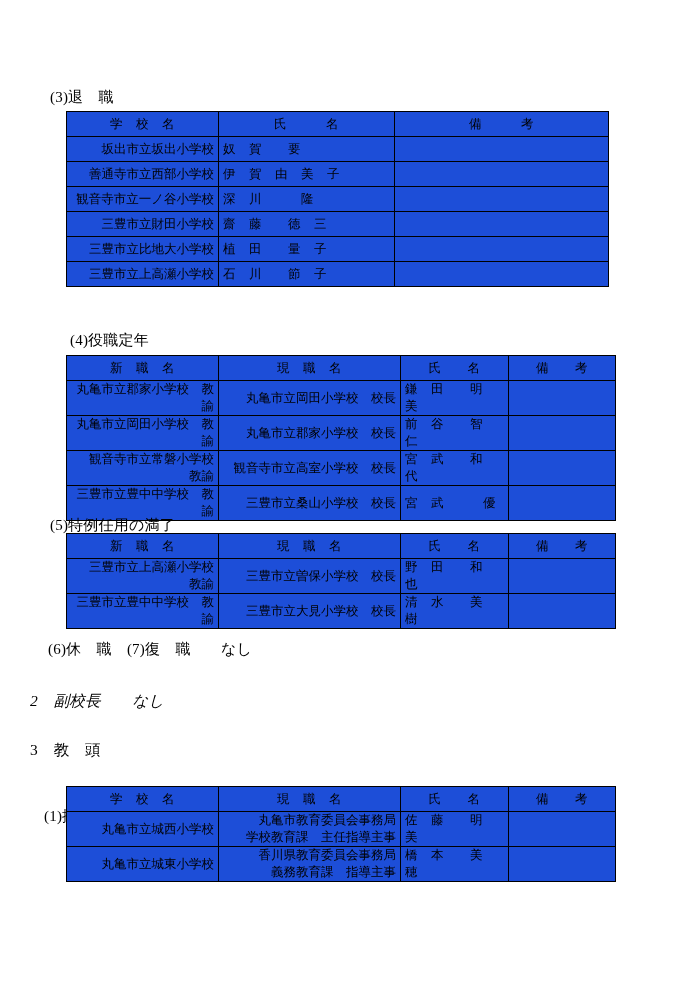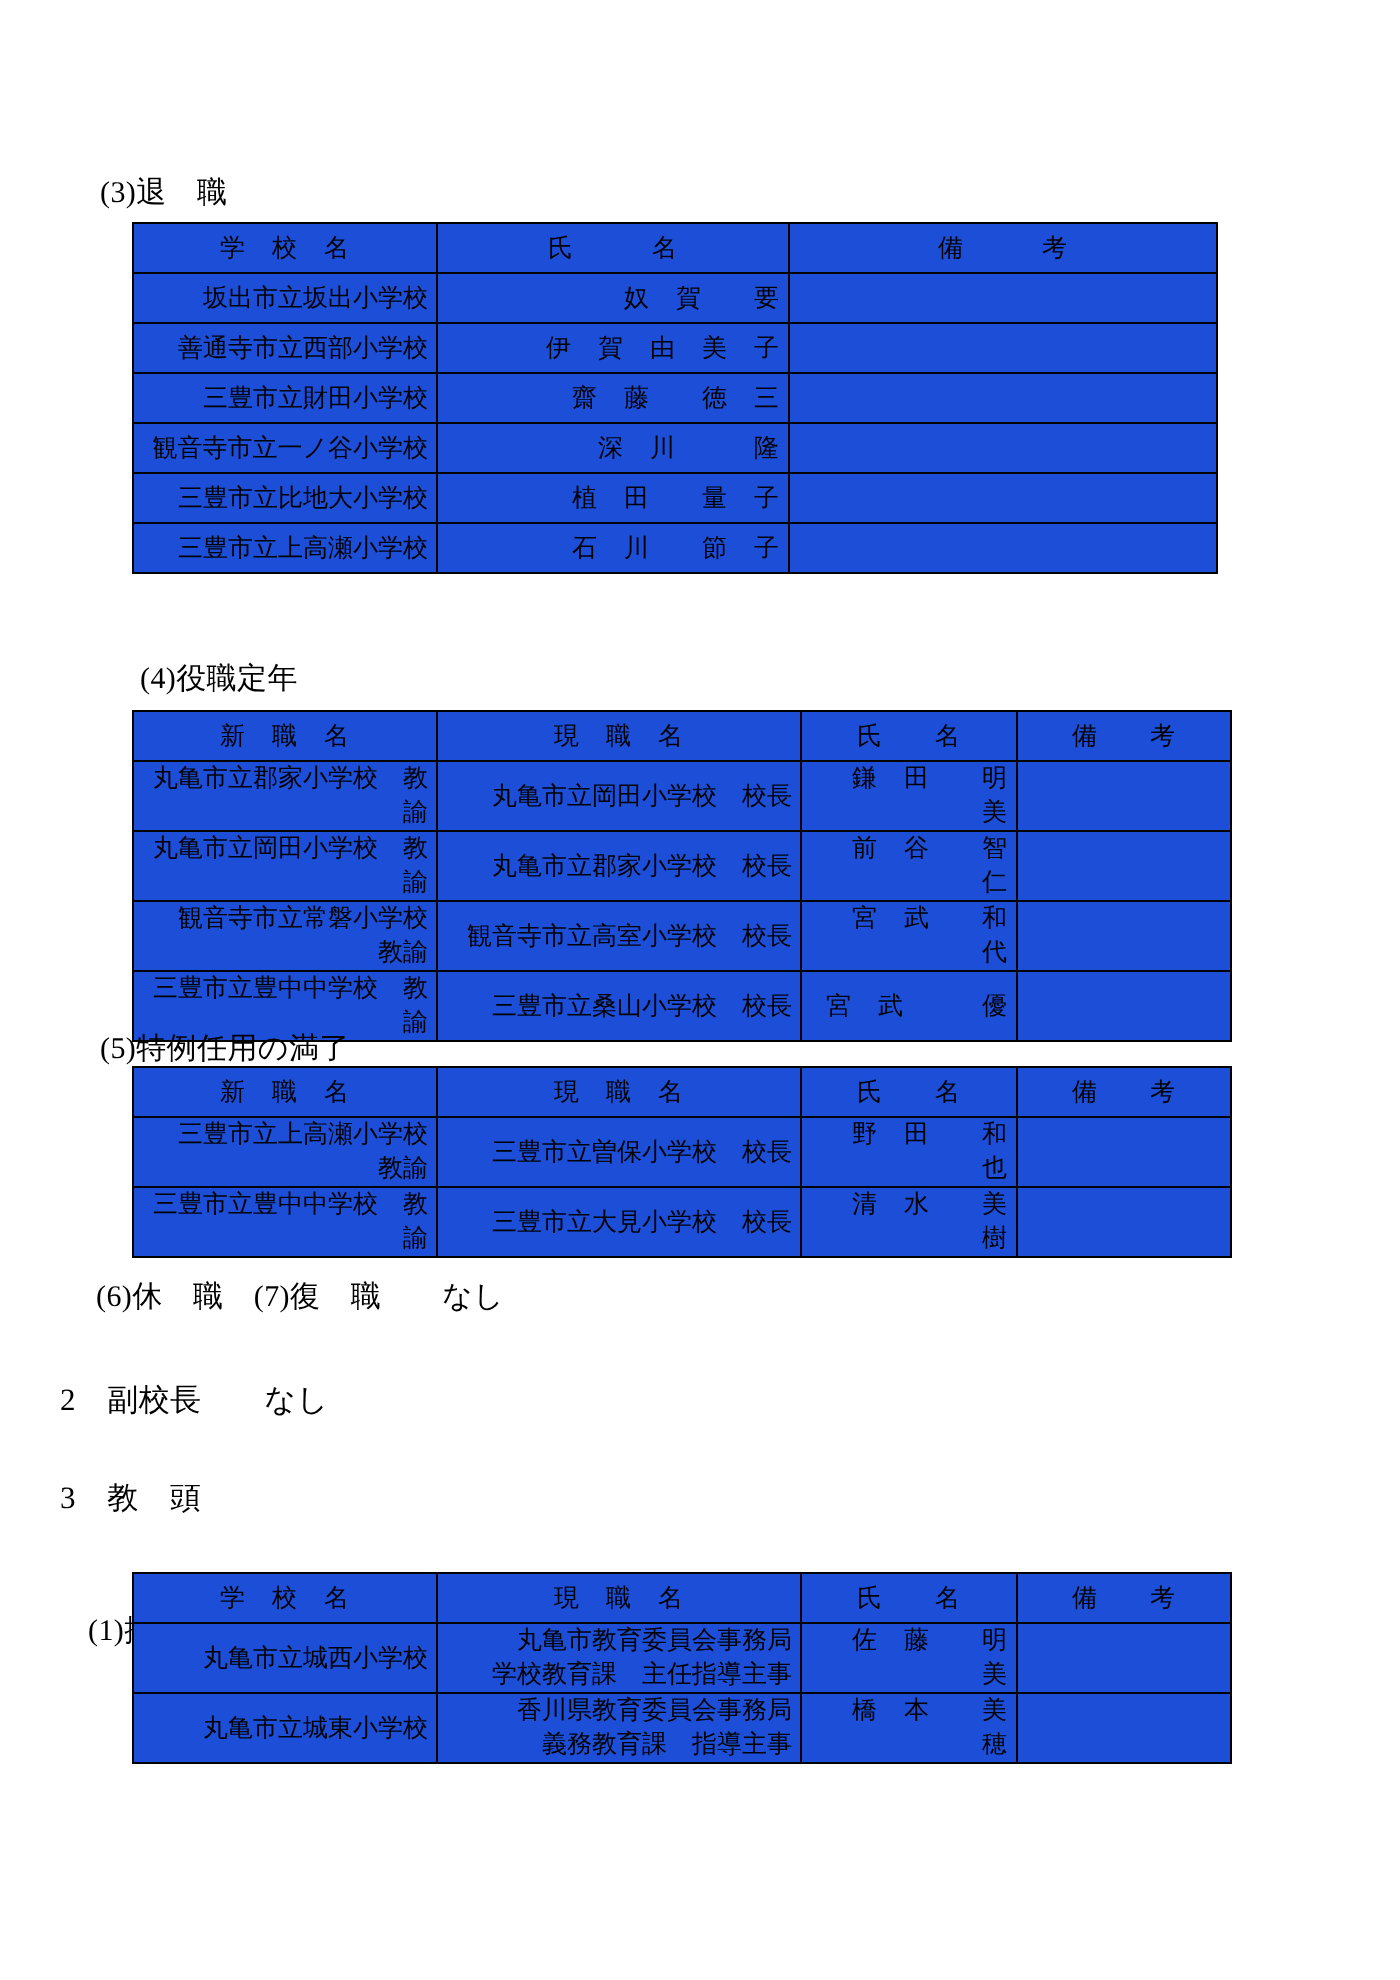--- a/index.html
+++ b/index.html
@@ -64,21 +64,21 @@
   }
   table.doc-table thead th {
     text-align: center;
     height: 24px;
     letter-spacing: 0.5px;
   }
   td.c-left {
     text-align: right;
   }
   td.c-name {
-    text-align: right;
+    text-align: left;
     letter-spacing: 0.5px;
   }
   td.c-blank {
     text-align: left;
   }
   .r-tall td { height: 31px; }
   .r-std  td { height: 24px; }
 
   
   table.doc-table {
@@ -110,27 +110,27 @@
         <td class="c-left">坂出市立坂出小学校</td>
         <td class="c-name">奴　賀　　要</td>
         <td class="c-blank"></td>
       </tr>
       <tr class="r-std">
         <td class="c-left">善通寺市立西部小学校</td>
         <td class="c-name">伊　賀　由　美　子</td>
         <td class="c-blank"></td>
       </tr>
       <tr class="r-std">
+        <td class="c-left">観音寺市立一ノ谷小学校</td>
+        <td class="c-name">深　川　　　隆</td>
+        <td class="c-blank"></td>
+      </tr>
+      <tr class="r-std">
         <td class="c-left">三豊市立財田小学校</td>
         <td class="c-name">齋　藤　　徳　三</td>
-        <td class="c-blank"></td>
-      </tr>
-      <tr class="r-std">
-        <td class="c-left">観音寺市立一ノ谷小学校</td>
-        <td class="c-name">深　川　　　隆</td>
         <td class="c-blank"></td>
       </tr>
       <tr class="r-std">
         <td class="c-left">三豊市立比地大小学校</td>
         <td class="c-name">植　田　　量　子</td>
         <td class="c-blank"></td>
       </tr>
       <tr class="r-std">
         <td class="c-left">三豊市立上高瀬小学校</td>
         <td class="c-name">石　川　　節　子</td>
@@ -214,21 +214,21 @@
         <td class="c-left">三豊市立豊中中学校　教諭</td>
         <td class="c-left">三豊市立大見小学校　校長</td>
         <td class="c-name">清　水　　美　樹</td>
         <td class="c-blank"></td>
       </tr>
     </tbody>
   </table>
 
   <div class="plain-line" style="left:48px; top:640px;">(6)休　職　(7)復　職　　なし</div>
 
-  <div class="major-heading" style="left:30px; top:692px;">2　副校長　　なし</div>
+  <div class="major-heading" style="left:30px; top:692px;font-style:italic;">2　副校長　　なし</div>
 
   <div class="major-heading" style="left:30px; top:741px;">3　教　頭</div>
 
   <div class="section-heading" style="left:44px; top:764px;margin-top:43px;">(1)採　用</div>
 
   <table class="doc-table" style="left:66px; top:786px; width:549px;">
     <colgroup>
       <col style="width:152px">
         <col style="width:182px">
         <col style="width:108px">

